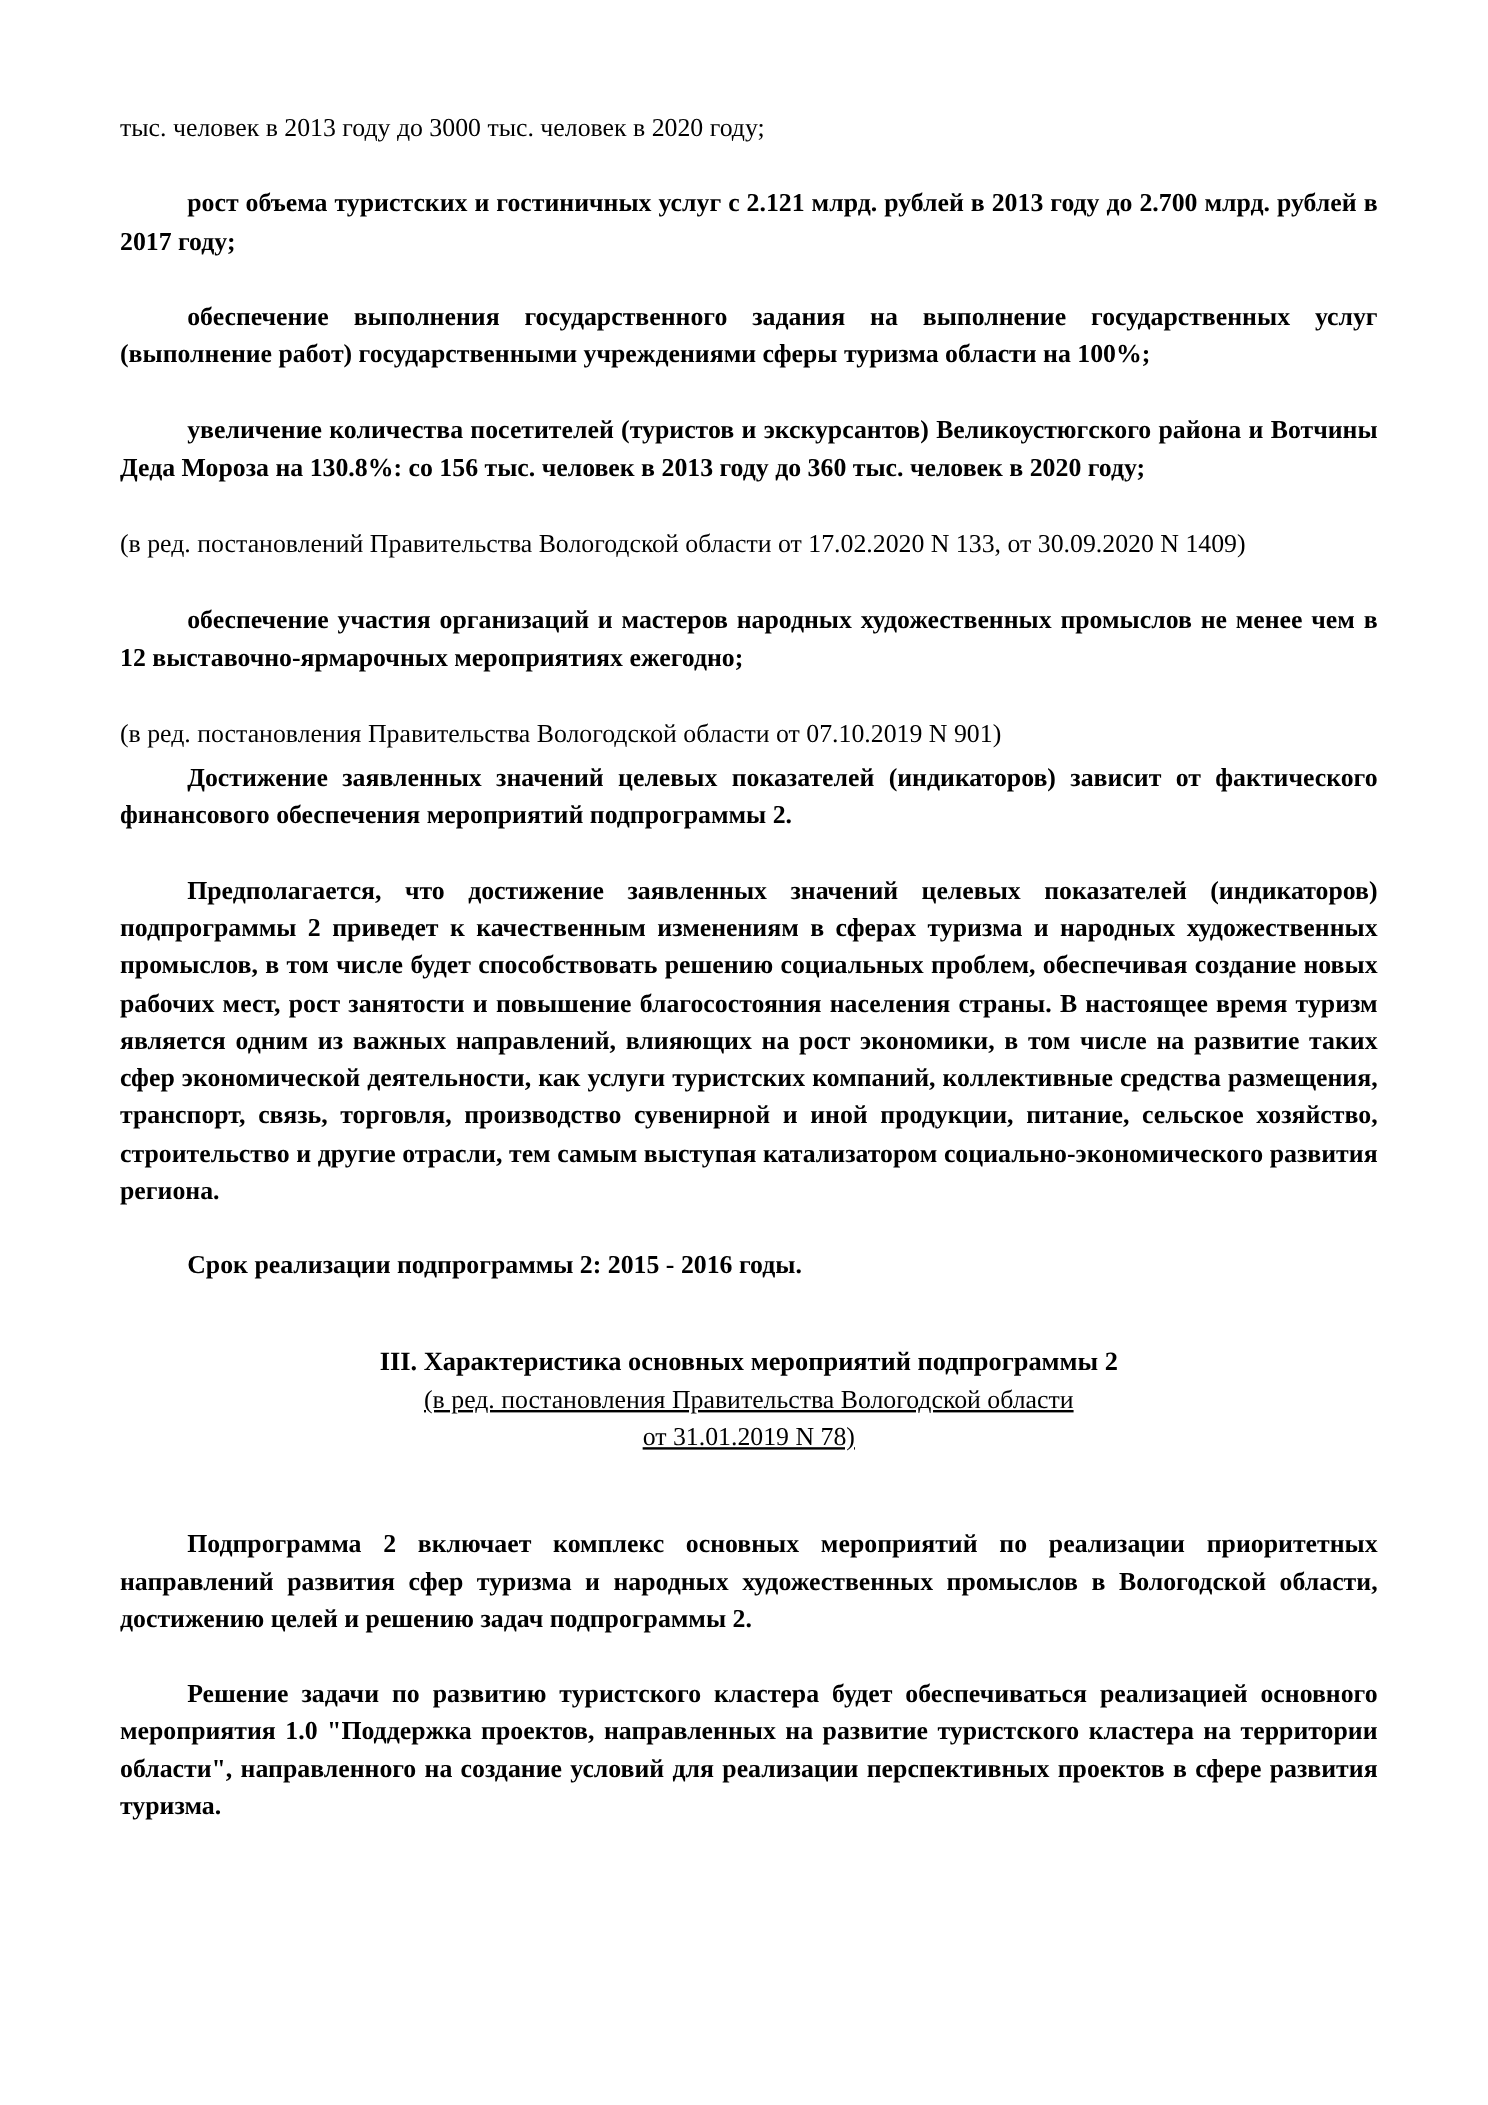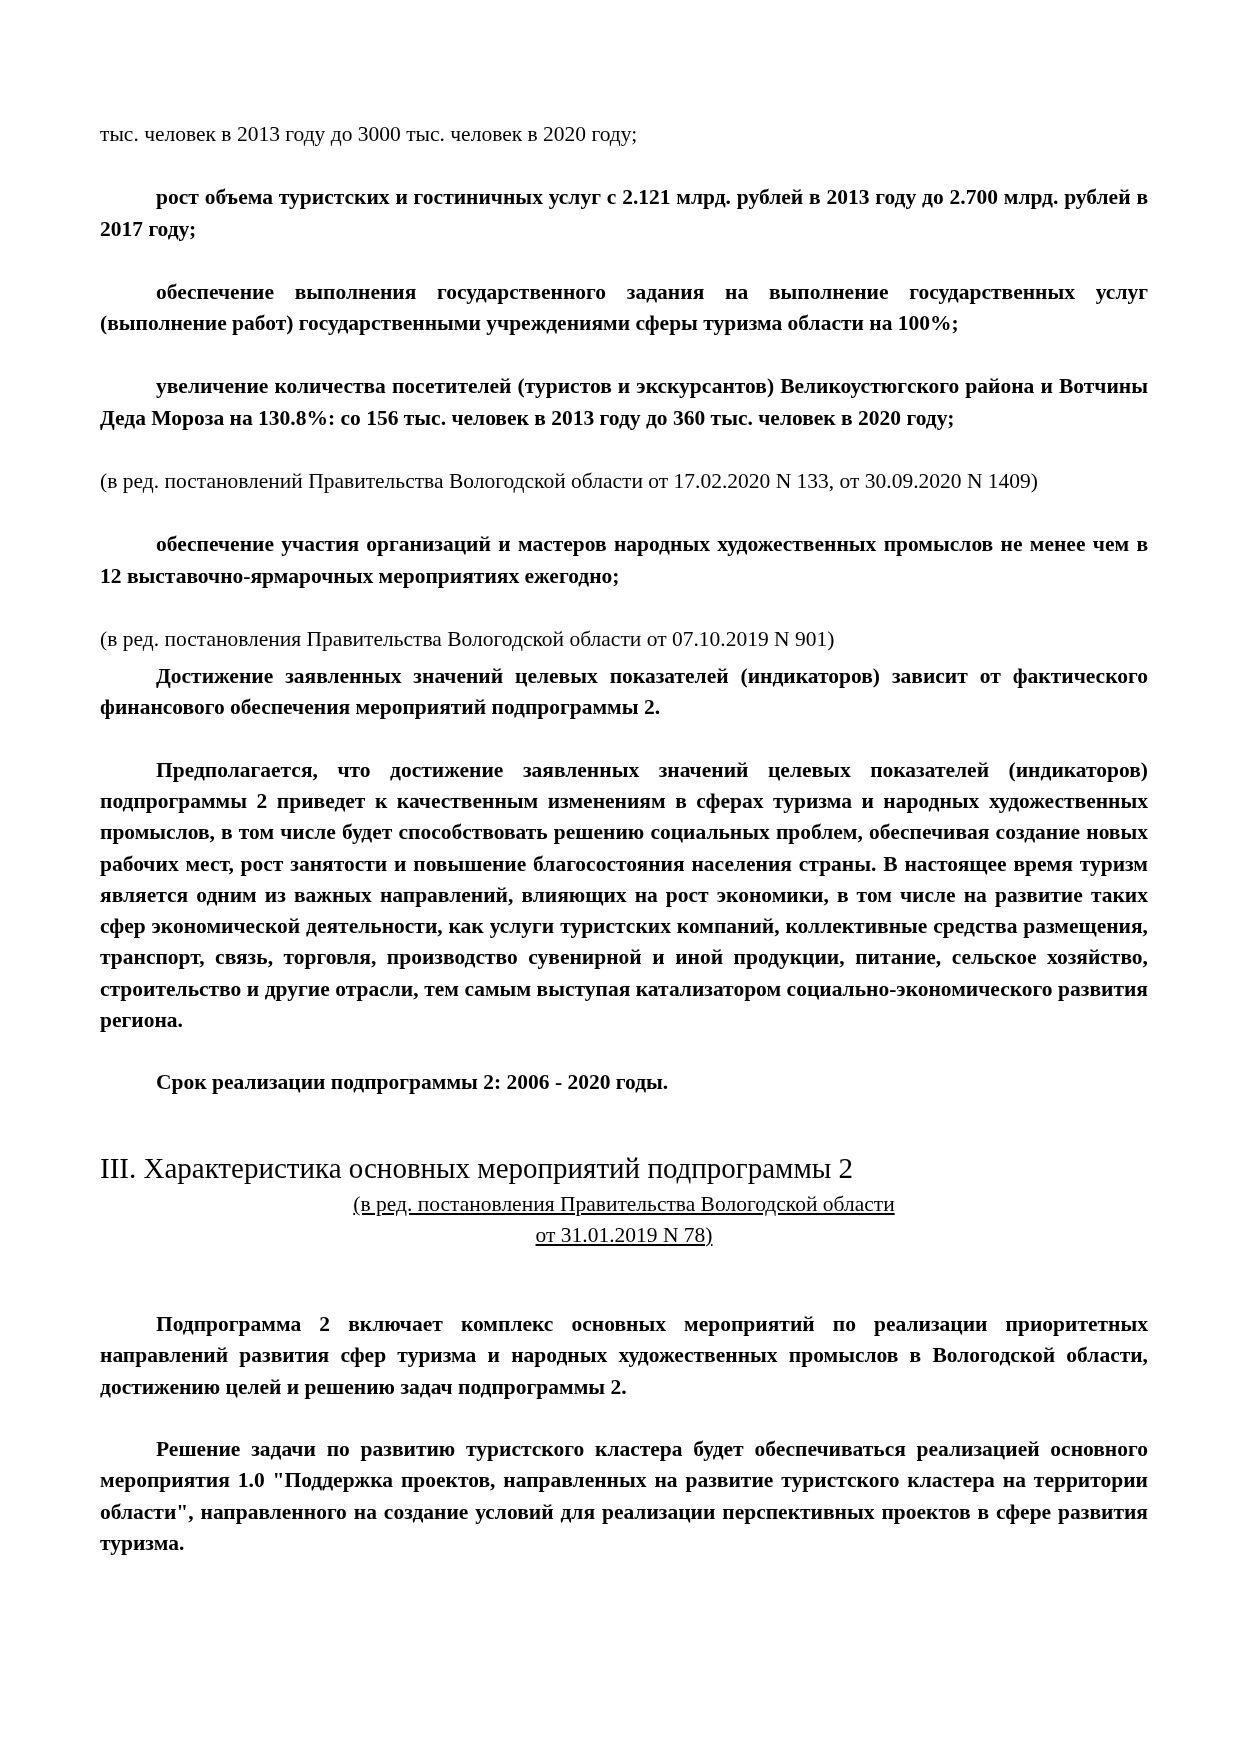--- a/index.html
+++ b/index.html
@@ -12,21 +12,21 @@
     height: 1754px;
     font-family: "Liberation Serif", "DejaVu Serif", serif;
     color: #000000;
     -webkit-font-smoothing: antialiased;
   }
   .page {
     position: relative;
     box-sizing: border-box;
     width: 1240px;
     height: 1754px;
-    padding: 119px 92px 0 100px;
+    padding: 91px 92px 0 100px;
     background: #ffffff;
   }
   .doc-body {
     width: 1048px;
   }
   p {
     margin: 0;
     font-size: 21.5px;
     line-height: 1.455;
     text-align: justify;
@@ -41,22 +41,23 @@
     text-indent: 0;
   }
   .gap-lg { height: 32px; }
   .gap-md { height: 31px; }
   .gap-sm { height: 6px; }
   .gap-heading-top { height: 50px; }
   .gap-heading-bottom { height: 28px; }
 
   h2.section-heading {
     margin: 0;
-    font-size: 29px;
-    font-weight: normal;
+    font-size: 22px;
+    font-weight: bold;
+    text-align: center;
     line-height: 1.4;
   }
   .heading-note {
     margin: 0;
     font-size: 21.5px;
     text-align: center;
     line-height: 1.42;
     text-decoration: underline;
   }
 </style>
@@ -97,21 +98,21 @@
     <div class="gap-sm"></div>
 
     <p class="indent">Достижение заявленных значений целевых показателей (индикаторов) зависит от фактического финансового обеспечения мероприятий подпрограммы 2.</p>
 
     <div class="gap-md"></div>
 
     <p class="indent">Предполагается, что достижение заявленных значений целевых показателей (индикаторов) подпрограммы 2 приведет к качественным изменениям в сферах туризма и народных художественных промыслов, в том числе будет способствовать решению социальных проблем, обеспечивая создание новых рабочих мест, рост занятости и повышение благосостояния населения страны. В настоящее время туризм является одним из важных направлений, влияющих на рост экономики, в том числе на развитие таких сфер экономической деятельности, как услуги туристских компаний, коллективные средства размещения, транспорт, связь, торговля, производство сувенирной и иной продукции, питание, сельское хозяйство, строительство и другие отрасли, тем самым выступая катализатором социально-экономического развития региона.</p>
 
     <div class="gap-md"></div>
 
-    <p class="indent">Срок реализации подпрограммы 2: 2006 - 2020 годы.</p>
+    <p class="indent">Срок реализации подпрограммы 2: 2015 - 2016 годы.</p>
 
     <div class="gap-heading-top"></div>
 
     <h2 class="section-heading">III. Характеристика основных мероприятий подпрограммы 2</h2>
 
     <p class="heading-note">(в ред. постановления Правительства Вологодской области</p>
 
     <p class="heading-note">от 31.01.2019 N 78)</p>
 
     <div class="gap-heading-bottom"></div>

